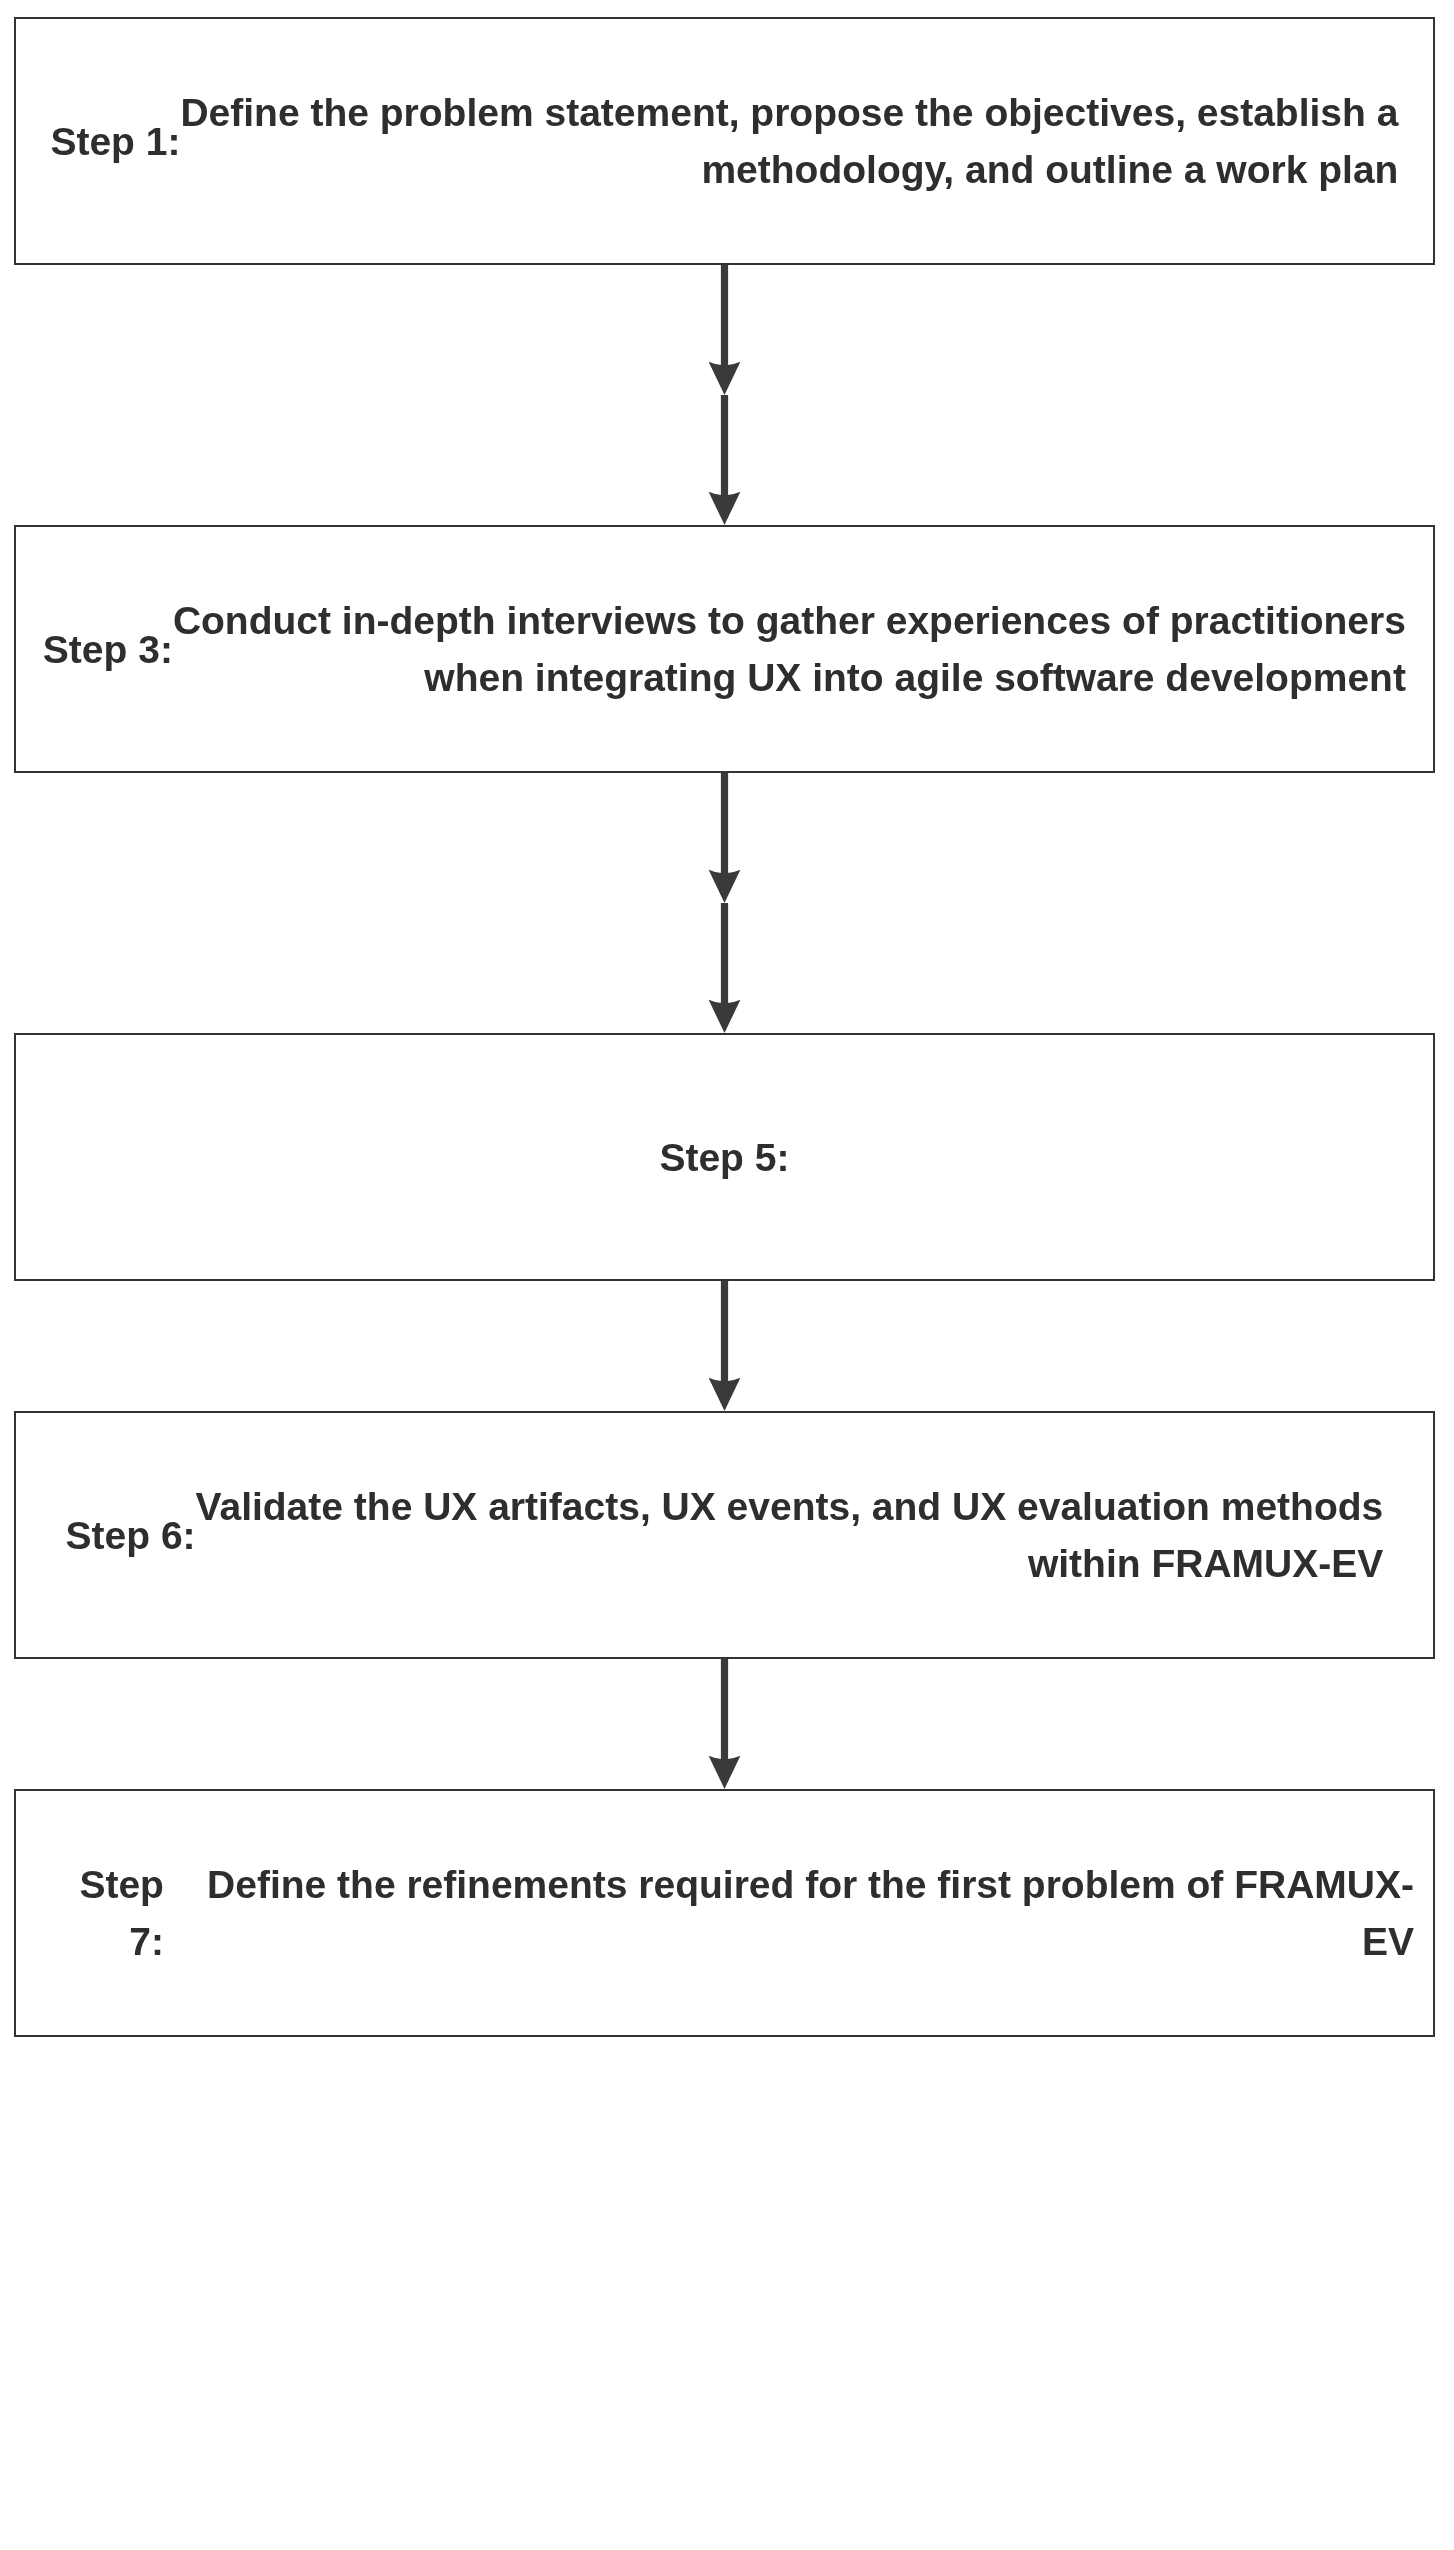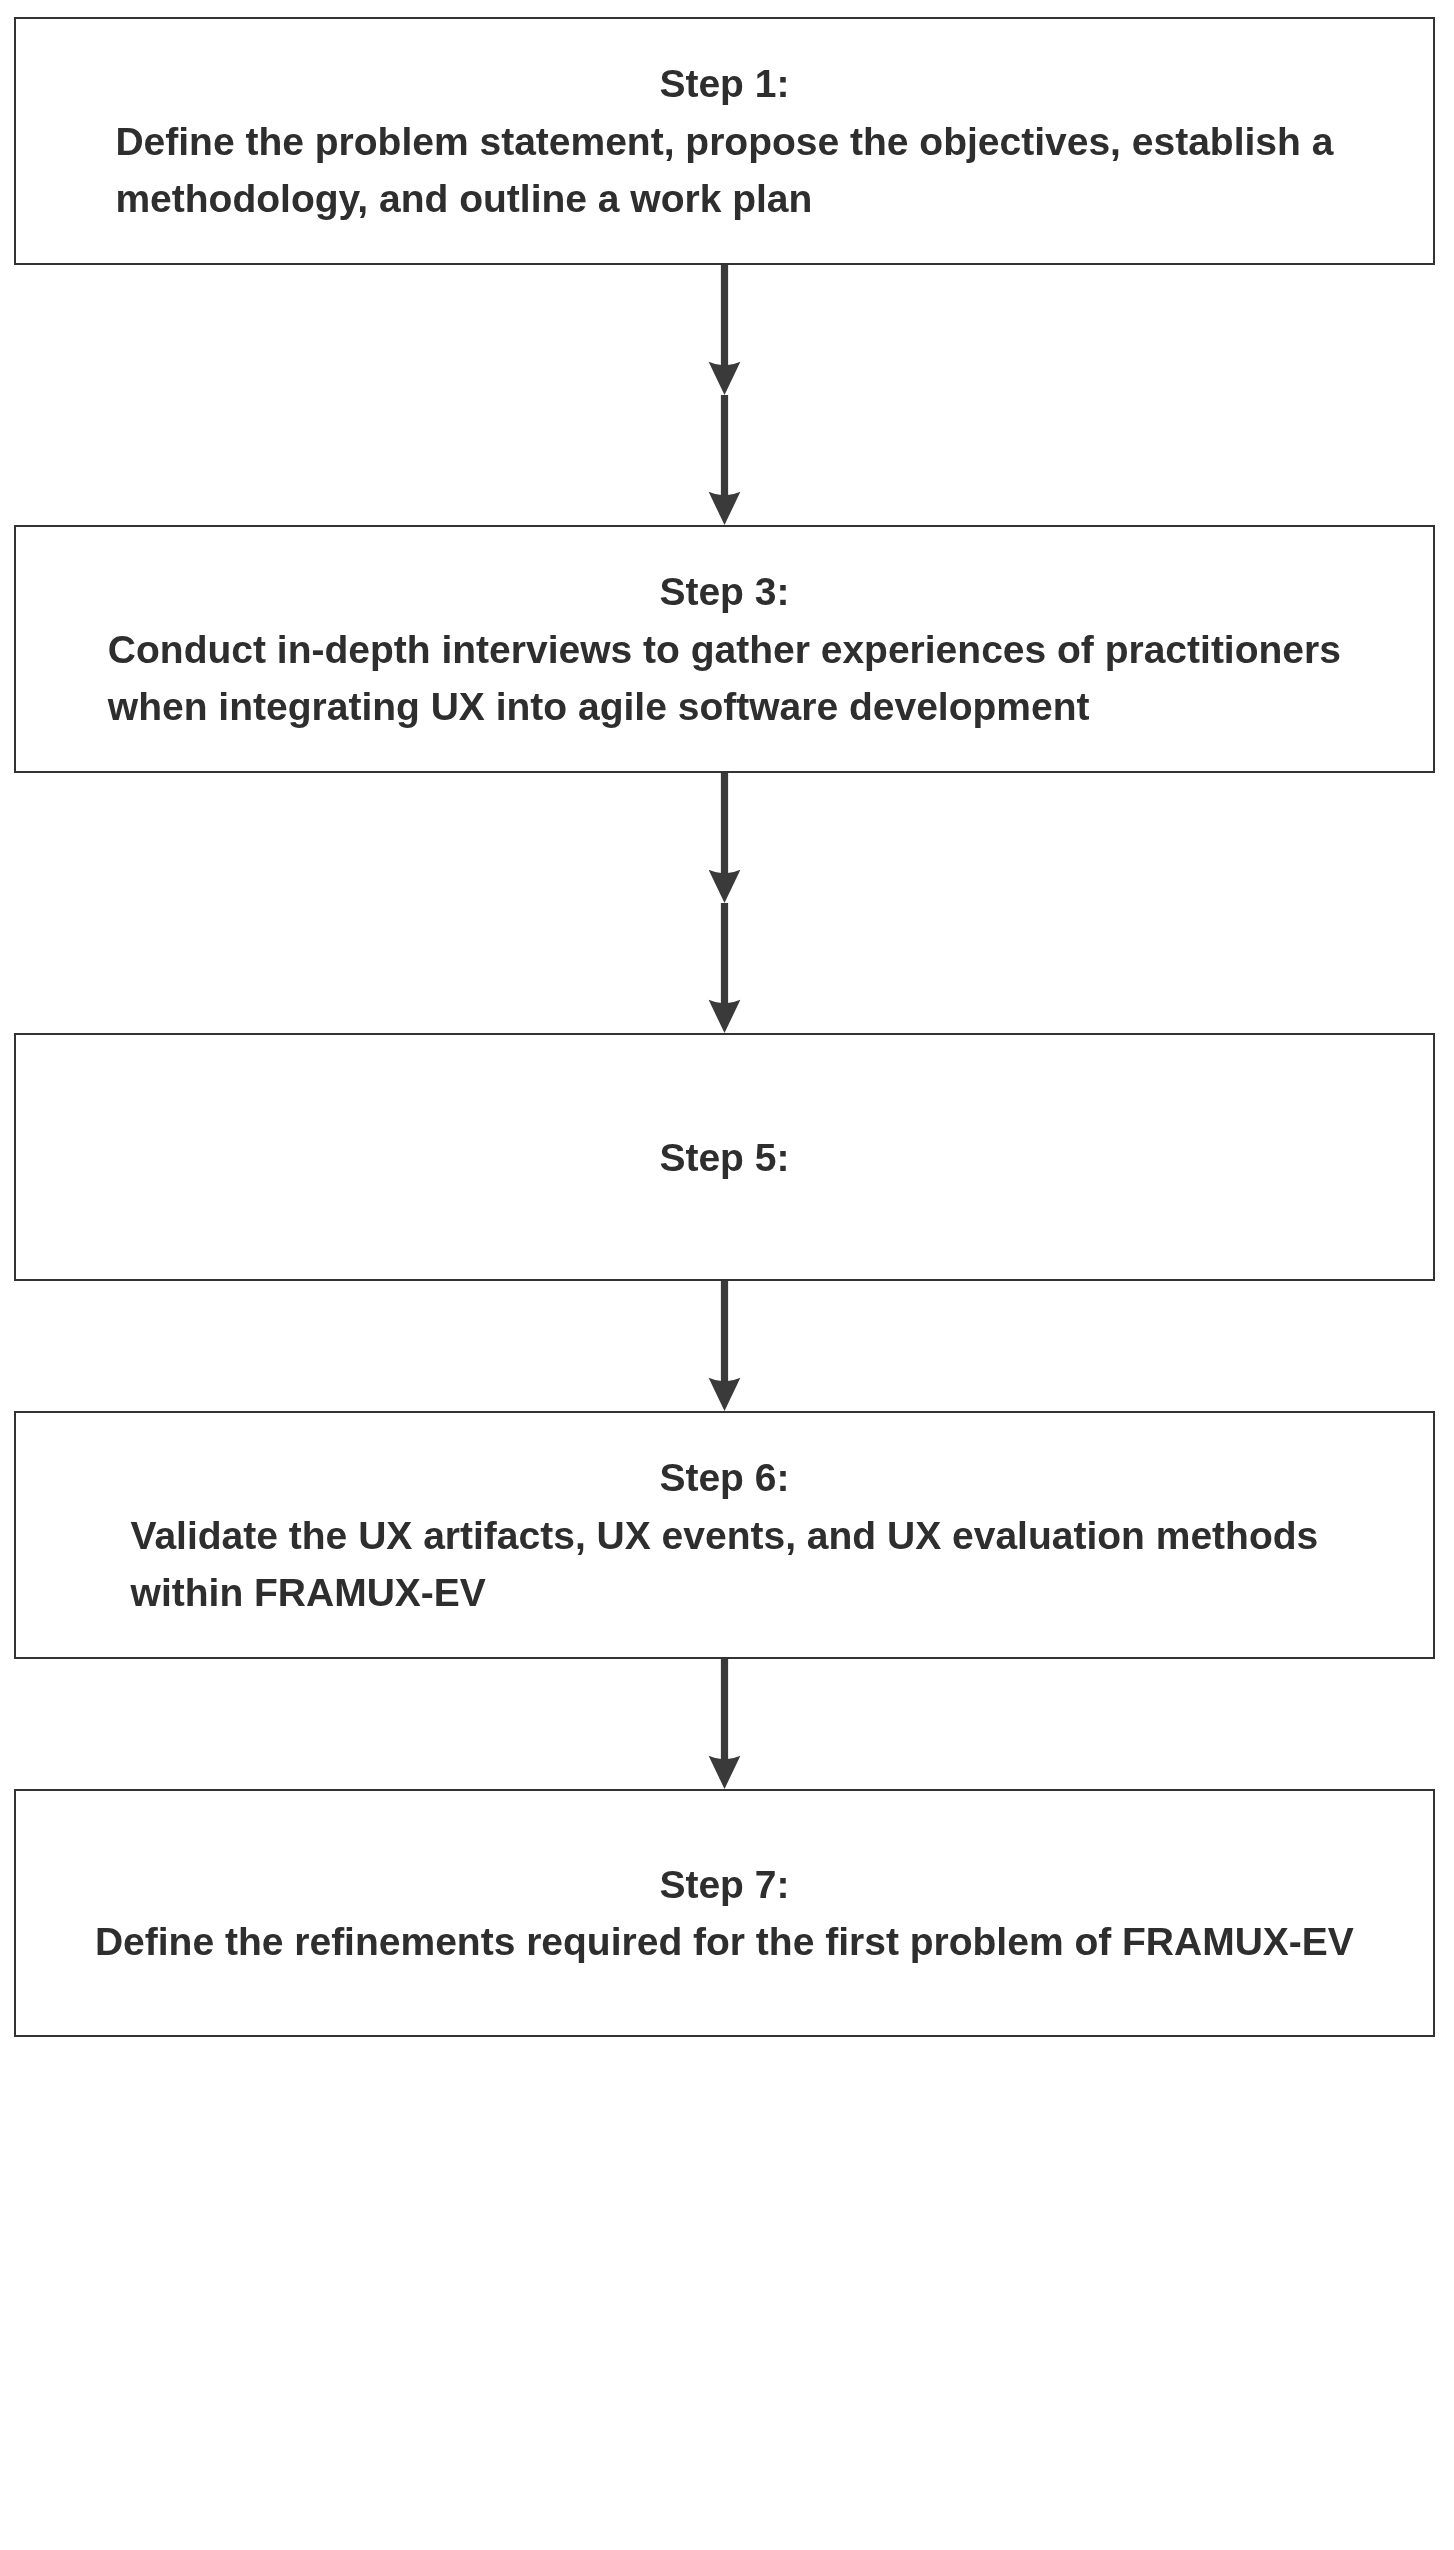--- a/index.html
+++ b/index.html
@@ -22,24 +22,24 @@
     flex-direction: column;
     background: #ffffff;
   }
   .step-box {
     box-sizing: border-box;
     height: 248px;
     flex: 0 0 248px;
     border: 2.9px solid #333333;
     background: #ffffff;
     display: flex;
-    flex-direction: column;
+    flex-direction: row;
     align-items: center;
     justify-content: center;
-    text-align: left;
+    text-align: right;
     padding: 0 19px;
   }
   .step-title {
     font-size: 39px;
     line-height: 1.48;
     font-weight: bold;
     color: #2e2e2e;
   }
   .step-desc {
     font-size: 39px;

